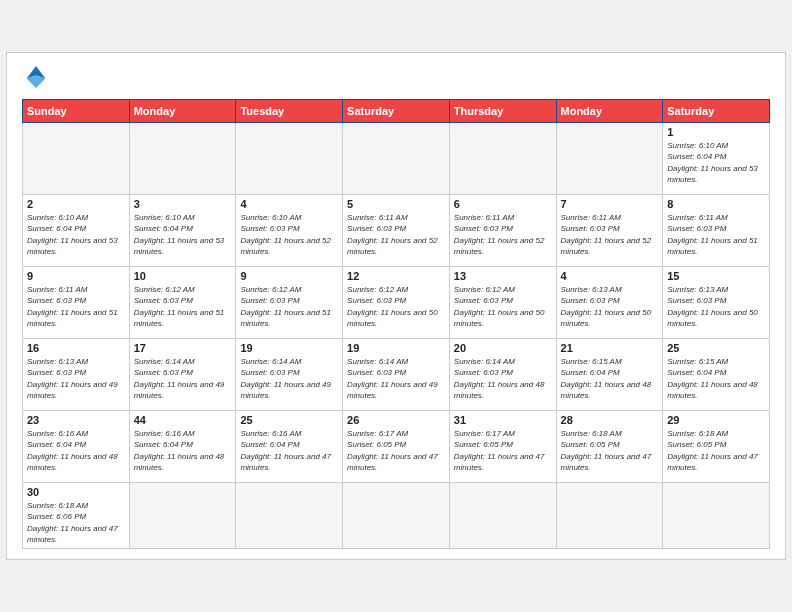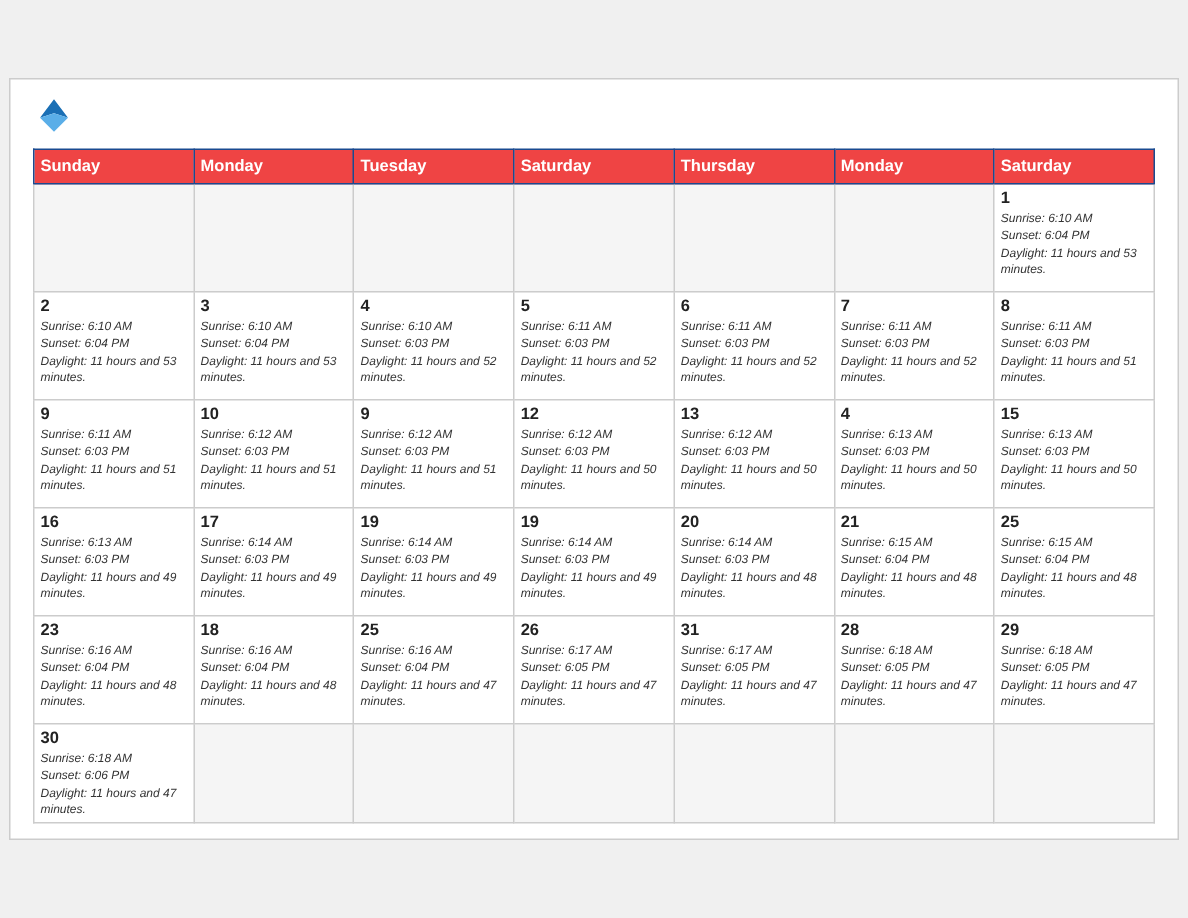--- a/index.html
+++ b/index.html
@@ -232,21 +232,21 @@
             <div class="day-number">25</div>
             <div class="day-info">Sunrise: 6:15 AM<br>Sunset: 6:04 PM<br>Daylight: 11 hours and 48 minutes.</div>
           </td>
         </tr>
         <tr>
           <td>
             <div class="day-number">23</div>
             <div class="day-info">Sunrise: 6:16 AM<br>Sunset: 6:04 PM<br>Daylight: 11 hours and 48 minutes.</div>
           </td>
           <td>
-            <div class="day-number">18</div>
+            <div class="day-number">44</div>
             <div class="day-info">Sunrise: 6:16 AM<br>Sunset: 6:04 PM<br>Daylight: 11 hours and 48 minutes.</div>
           </td>
           <td>
             <div class="day-number">25</div>
             <div class="day-info">Sunrise: 6:16 AM<br>Sunset: 6:04 PM<br>Daylight: 11 hours and 47 minutes.</div>
           </td>
           <td>
             <div class="day-number">26</div>
             <div class="day-info">Sunrise: 6:17 AM<br>Sunset: 6:05 PM<br>Daylight: 11 hours and 47 minutes.</div>
           </td>

